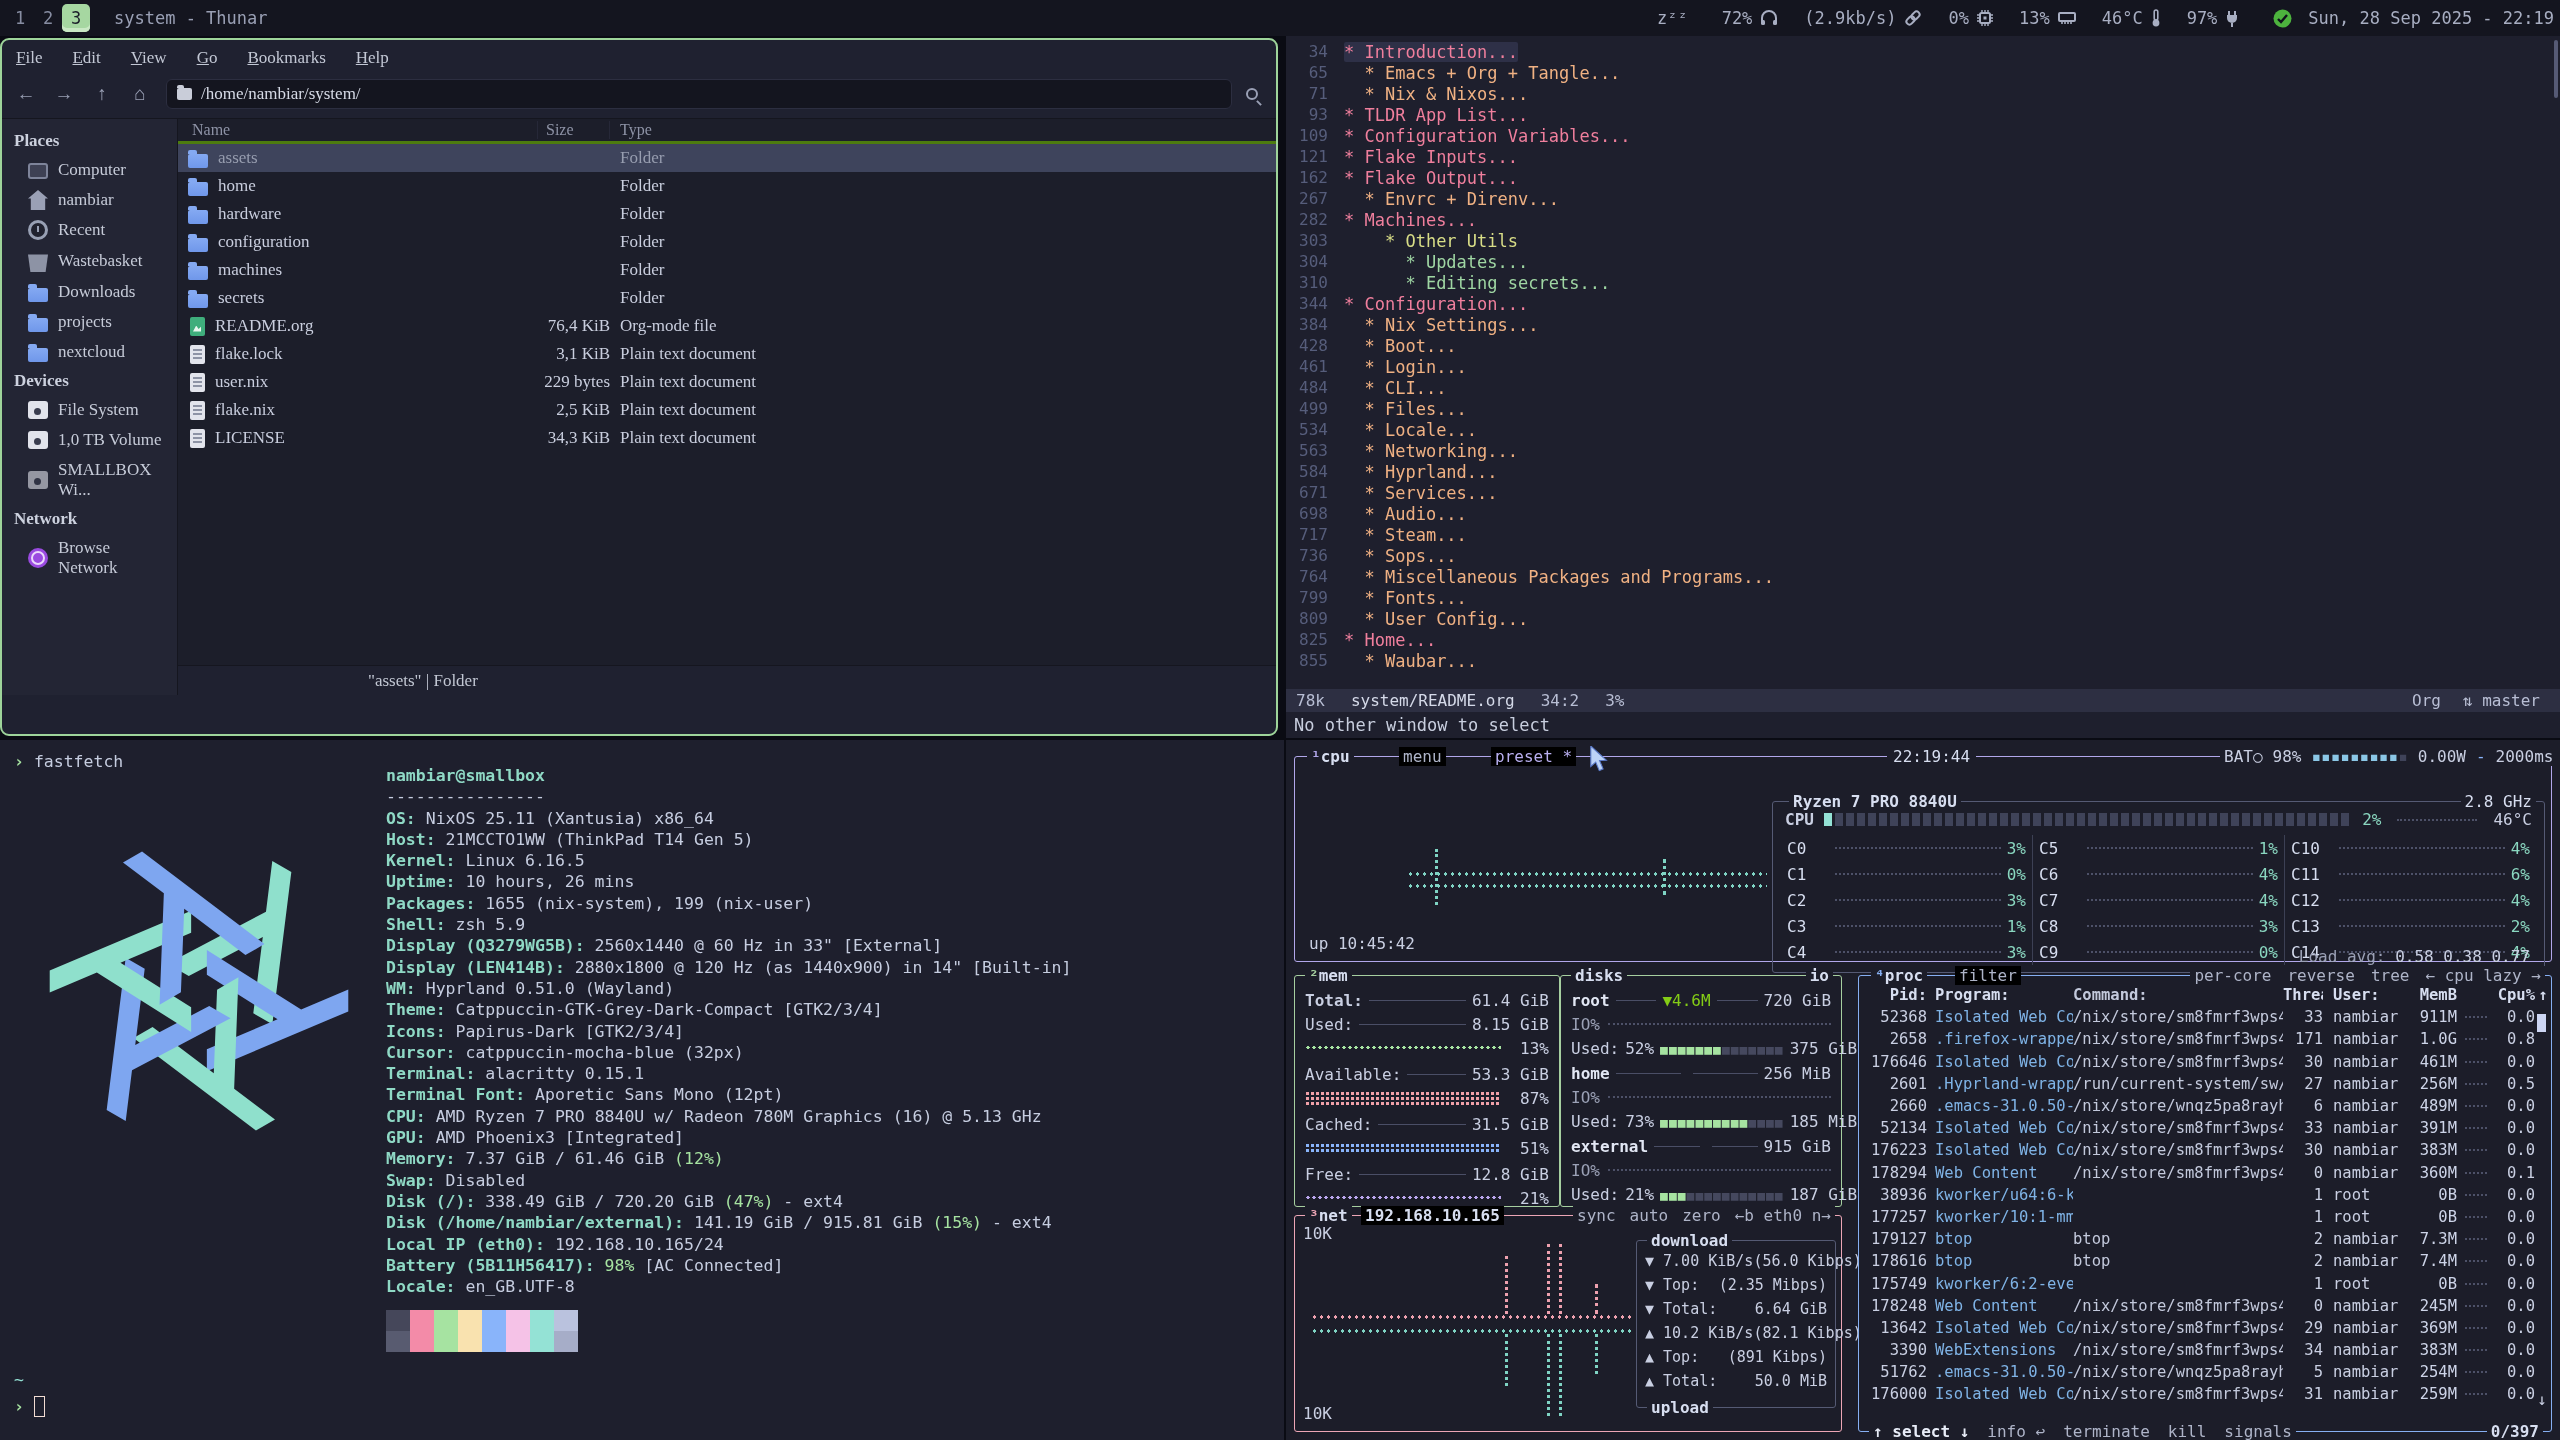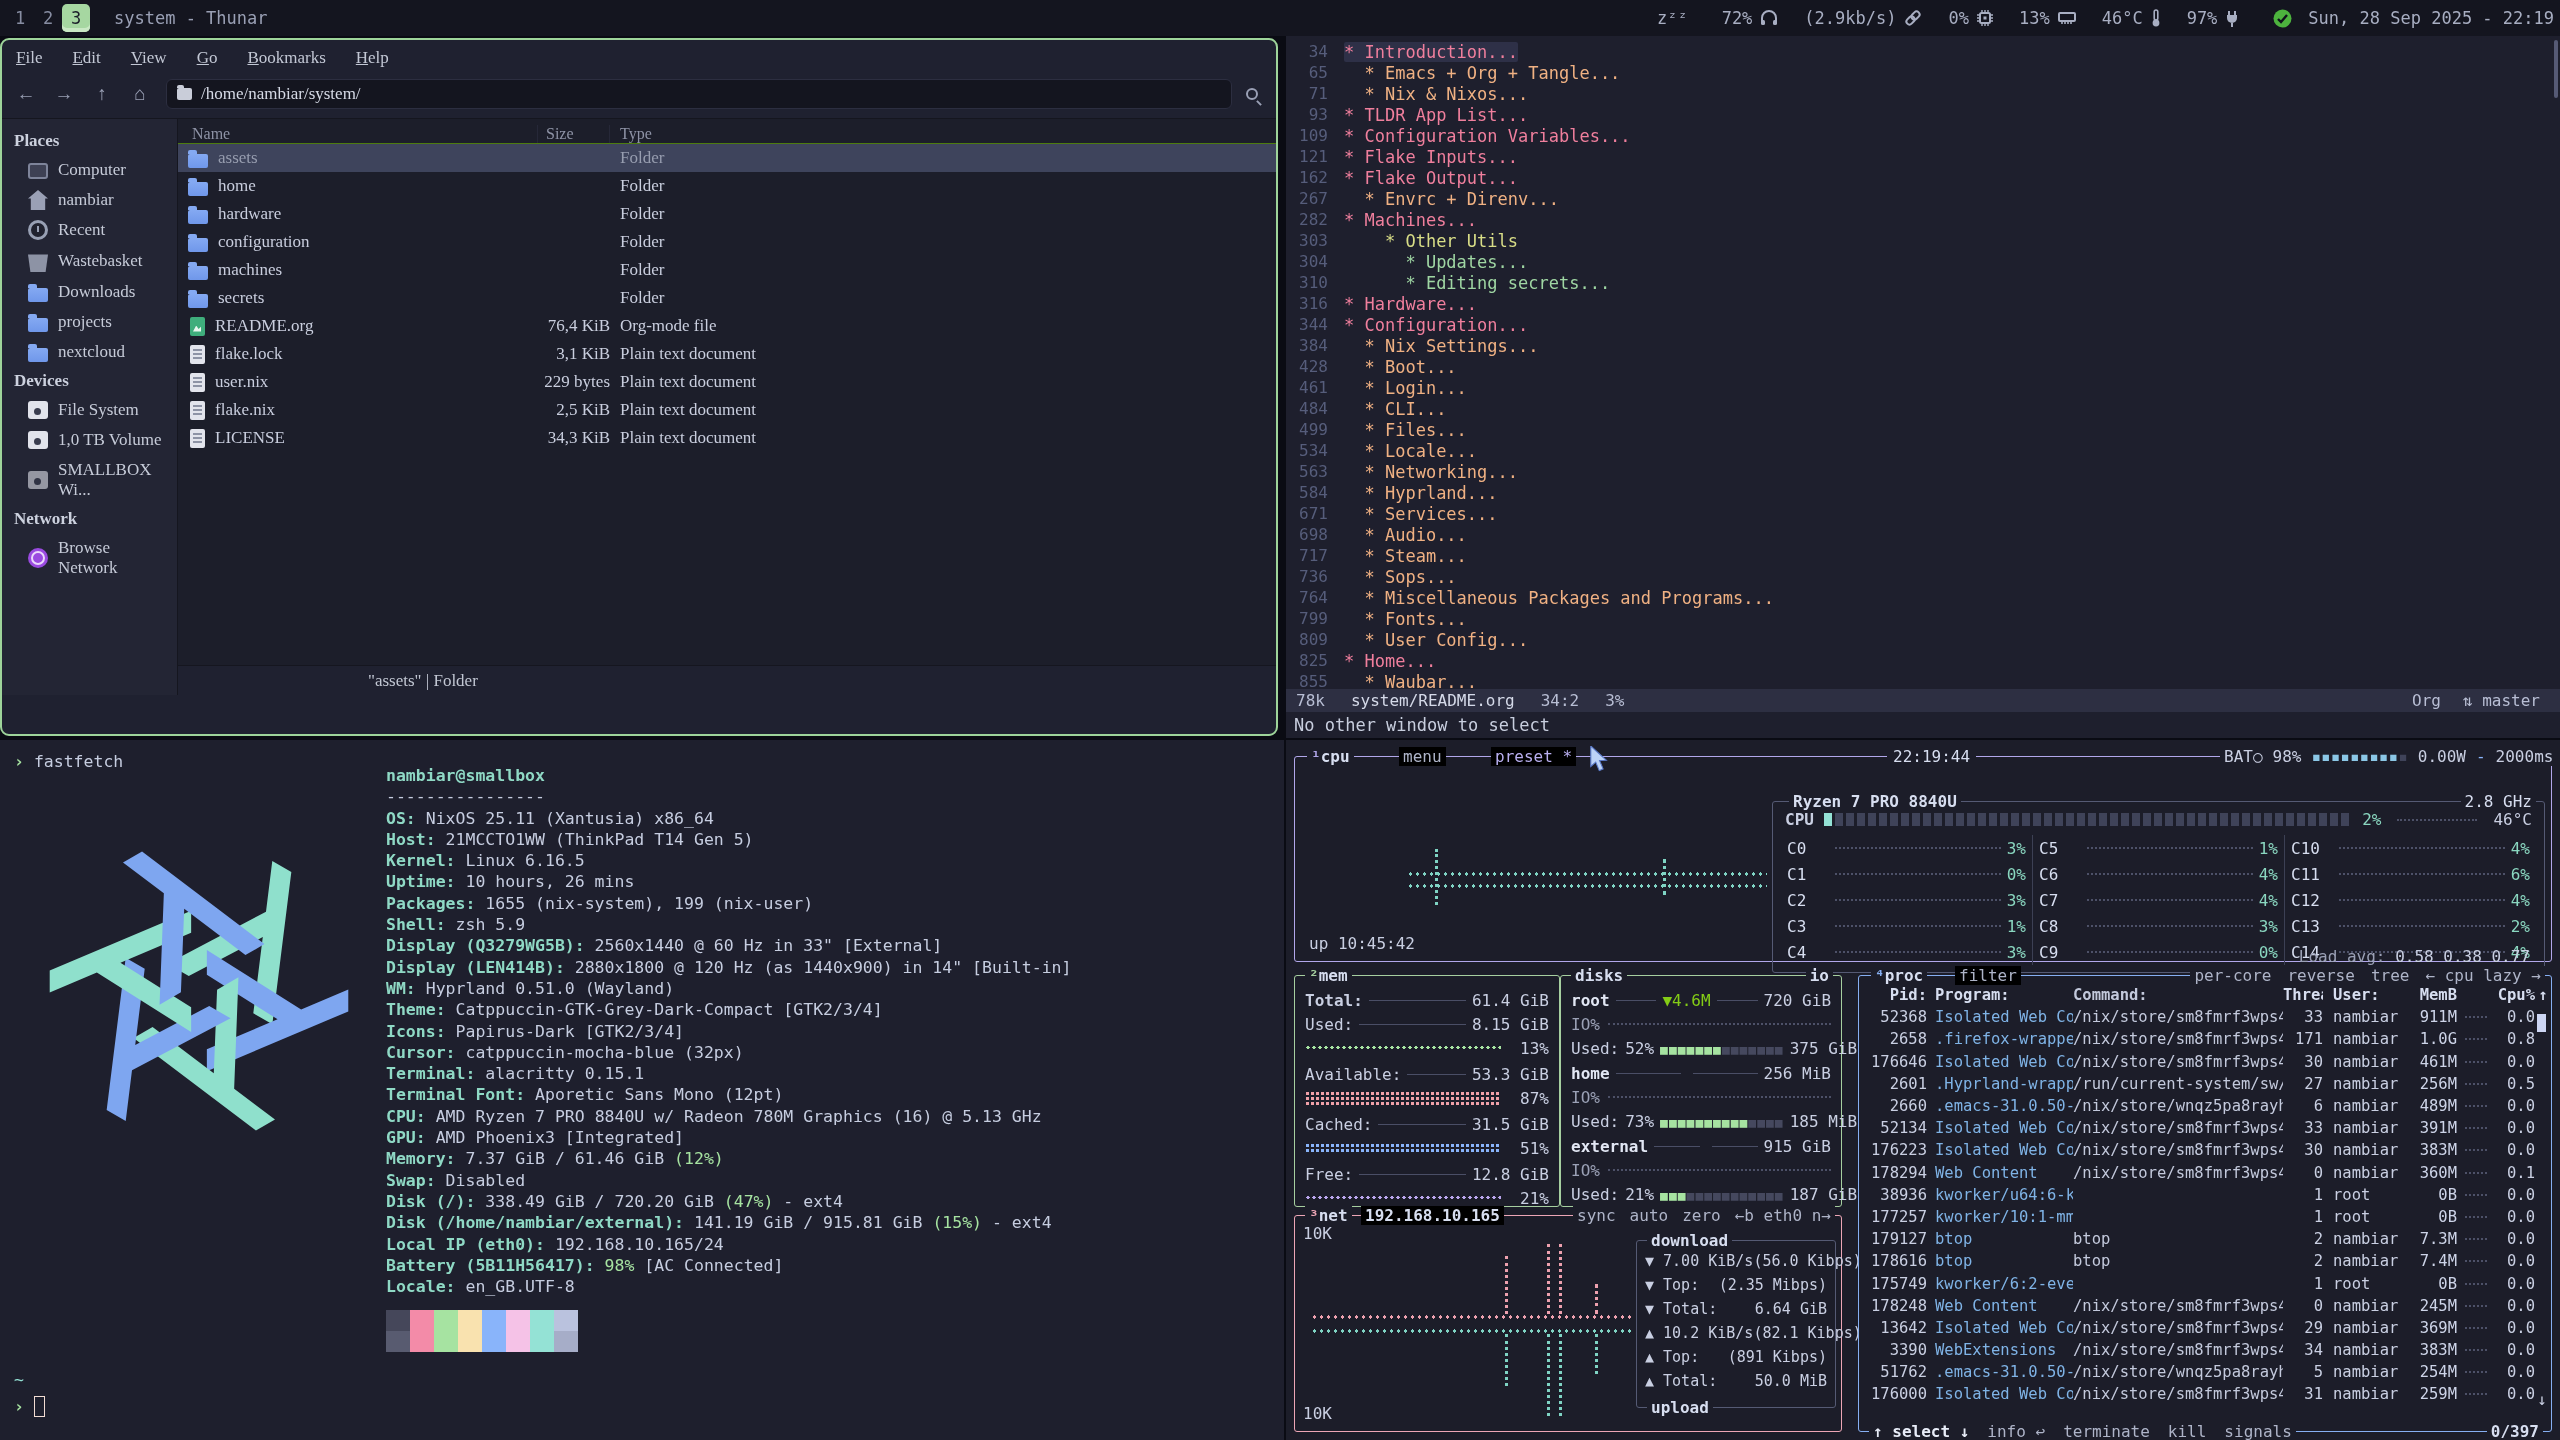--- a/index.html
+++ b/index.html
@@ -38,21 +38,21 @@
 .i-clock::after{content:"";position:absolute;left:6px;top:3px;width:2px;height:6px;background:#98a0b4}
 .i-trash{background:#8d93a5;clip-path:polygon(0 12%,100% 12%,88% 100%,12% 100%);margin-top:2px}
 .i-folder{background:linear-gradient(#84a9f2,#6f97ea);border-radius:2px;height:14px;margin-top:5px;position:relative}
 .i-folder::before{content:"";position:absolute;top:-4px;left:0;width:9px;height:4px;background:#84a9f2;border-radius:2px 2px 0 0}
 .i-drive{background:#e2e4ec;border-radius:3px;height:18px}
 .i-drive::after{content:"";position:absolute;left:6px;top:7px;width:7px;height:7px;border-radius:50%;background:#3a3d4f}
 .i-drive-dim{opacity:.6}
 .i-globe{background:#9a4ae0;border-radius:50%}
 .i-globe::after{content:"";position:absolute;inset:3px;border:2px solid #ead9fb;border-radius:50%}
 #filearea{flex:1;background:#1c1e2a;position:relative}
-#cols{display:flex;height:25px;color:#8e93a6;font-size:16px;border-bottom:1px solid #4d7c0f;align-items:flex-end}
+#cols{display:flex;height:25px;color:#8e93a6;font-size:16px;border-bottom:3px solid #4d7c0f;align-items:center}
 .colname{width:360px;padding-left:14px;border-right:1px solid #262838}
 .colsize{width:72px;padding-left:8px;border-right:1px solid #262838}
 .coltype{flex:1;padding-left:10px}
 .frow{display:flex;height:28px;align-items:center}
 .frow.selected{background:#3e445c}
 .frow.selected .fname,.frow.selected .ftype{color:#979daf}
 .fname{width:360px;display:flex;align-items:center;gap:10px;padding-left:10px;color:#c9cede;overflow:hidden}
 .fsize{width:72px;text-align:right;color:#c9cede}
 .ftype{flex:1;padding-left:10px;color:#c9cede}
 .i-file-text{background:#e2e4ec;width:15px;height:19px;border-radius:2px;position:relative;flex:none;margin-left:2px}
@@ -531,24 +531,20 @@
         <div class="erow">
           <span class="lnum">304</span>
           <span class="etext h4"><span>      * </span><span>Updates...</span></span>
         </div>
 
         <div class="erow">
           <span class="lnum">310</span>
           <span class="etext h4"><span>      * </span><span>Editing secrets...</span></span>
         </div>
 
-        <div class="erow">
-          <span class="lnum">316</span>
-          <span class="etext h1"><span>* </span><span>Hardware...</span></span>
-        </div>
 
         <div class="erow">
           <span class="lnum">344</span>
           <span class="etext h1"><span>* </span><span>Configuration...</span></span>
         </div>
 
         <div class="erow">
           <span class="lnum">384</span>
           <span class="etext h2"><span>  * </span><span>Nix Settings...</span></span>
         </div>

